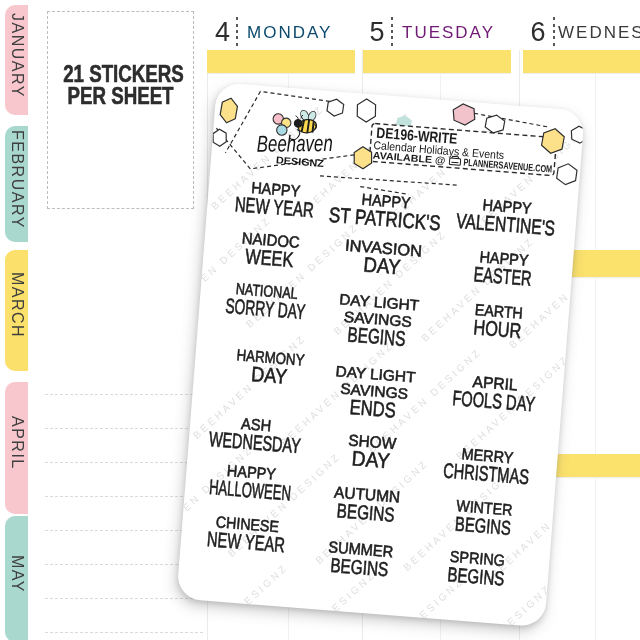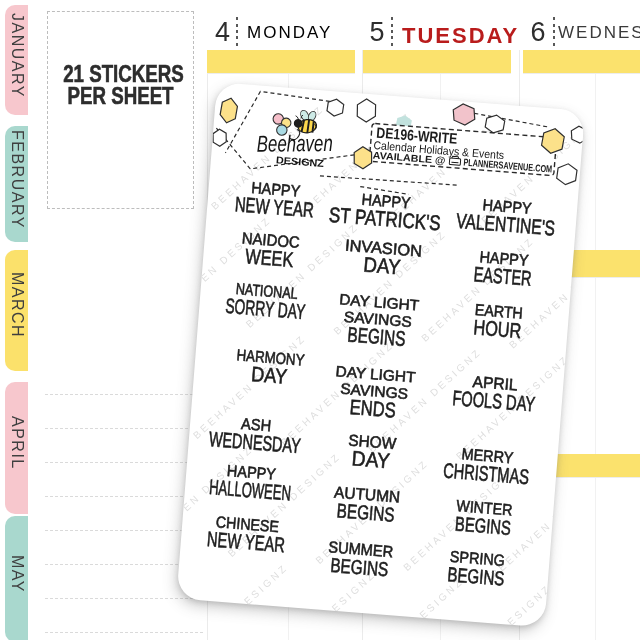--- a/index.html
+++ b/index.html
@@ -43,25 +43,25 @@
 <div style="position:absolute;left:5px;top:382px;width:23px;height:132px;background:#f7c7cd;border-radius:10px 0 0 10px;display:flex;align-items:center;justify-content:center;">
     <span style="writing-mode:vertical-rl;font-size:16px;letter-spacing:1.5px;color:#3f3f3f;transform:translateY(-5px);">APRIL</span>
   </div>
 
 <div style="position:absolute;left:5px;top:516px;width:23px;height:126px;background:#a9d8ce;border-radius:10px 0 0 10px;display:flex;align-items:center;justify-content:center;">
     <span style="writing-mode:vertical-rl;font-size:16px;letter-spacing:1.5px;color:#3f3f3f;transform:translateY(-5px);">MAY</span>
   </div>
 
 <div style="position:absolute;left:200.5px;top:17px;width:44px;text-align:center;font-size:27px;color:#2e2e2e;">4</div>
 <div style="position:absolute;left:235.5px;top:17px;width:2px;height:29px;background:repeating-linear-gradient(180deg,#585858 0 3px,rgba(0,0,0,0) 3px 6.5px);"></div>
-<div style="position:absolute;left:247px;top:23px;font-size:17px;letter-spacing:2px;color:#000000;">MONDAY</div>
+<div style="position:absolute;left:247px;top:23px;font-size:17px;letter-spacing:2px;color:#0c4a6e;">MONDAY</div>
 
 <div style="position:absolute;left:355px;top:17px;width:44px;text-align:center;font-size:27px;color:#2e2e2e;">5</div>
 <div style="position:absolute;left:391px;top:17px;width:2px;height:29px;background:repeating-linear-gradient(180deg,#585858 0 3px,rgba(0,0,0,0) 3px 6.5px);"></div>
-<div style="position:absolute;left:402px;top:23px;font-size:22px;letter-spacing:2px;color:#b91c1c;font-weight:bold;">TUESDAY</div>
+<div style="position:absolute;left:402px;top:23px;font-size:17px;letter-spacing:2px;color:#701a75;">TUESDAY</div>
 
 <div style="position:absolute;left:516px;top:17px;width:44px;text-align:center;font-size:27px;color:#2e2e2e;">6</div>
 <div style="position:absolute;left:552.5px;top:17px;width:2px;height:29px;background:repeating-linear-gradient(180deg,#585858 0 3px,rgba(0,0,0,0) 3px 6.5px);"></div>
 <div style="position:absolute;left:558px;top:23px;font-size:17px;letter-spacing:2px;color:#3a3a3a;">WEDNESDAY</div>
 
 <div style="position:absolute;left:207px;top:50px;width:148px;height:23px;background:#fbe26d;border-bottom:1px solid #ededed;"></div>
 
 <div style="position:absolute;left:363px;top:50px;width:148px;height:23px;background:#fbe26d;border-bottom:1px solid #ededed;"></div>
 
 <div style="position:absolute;left:523px;top:50px;width:117px;height:23px;background:#fbe26d;border-bottom:1px solid #ededed;"></div>

